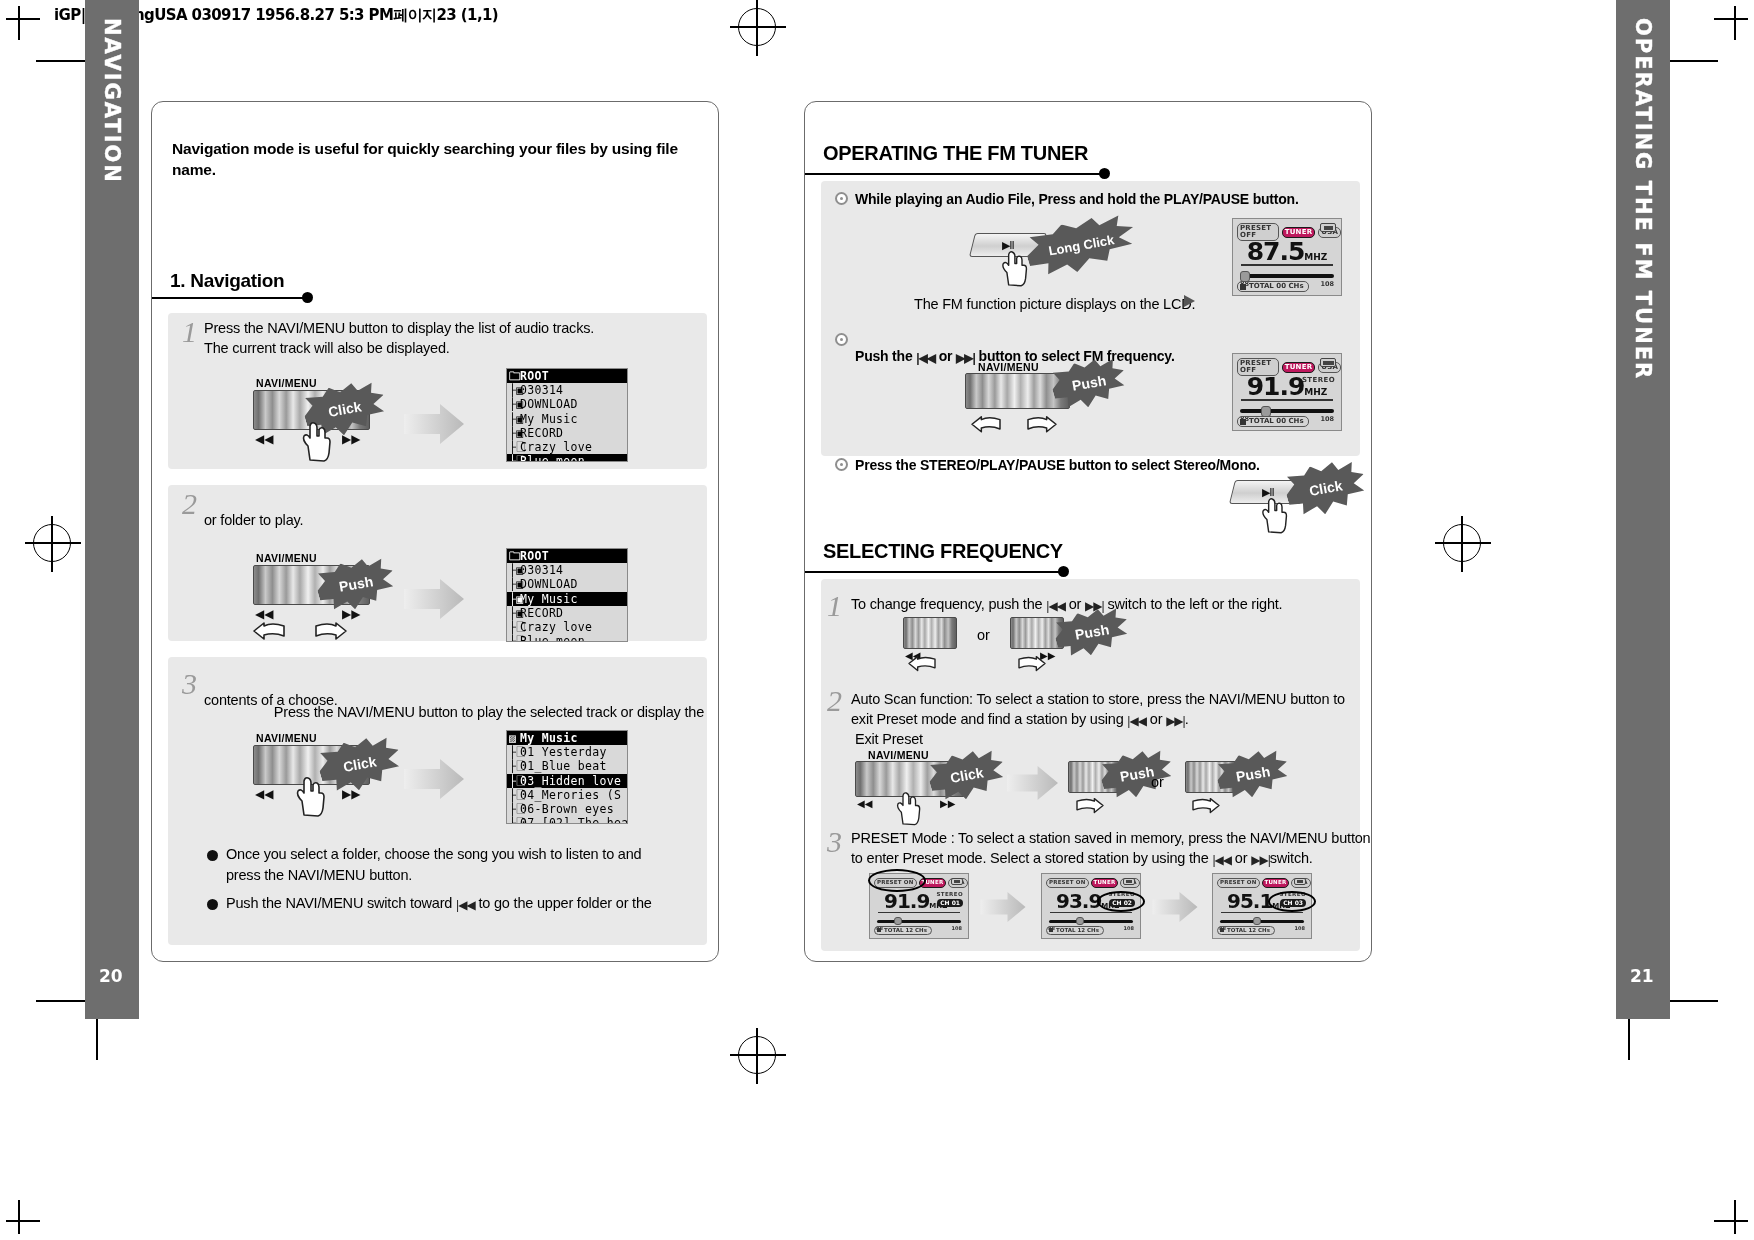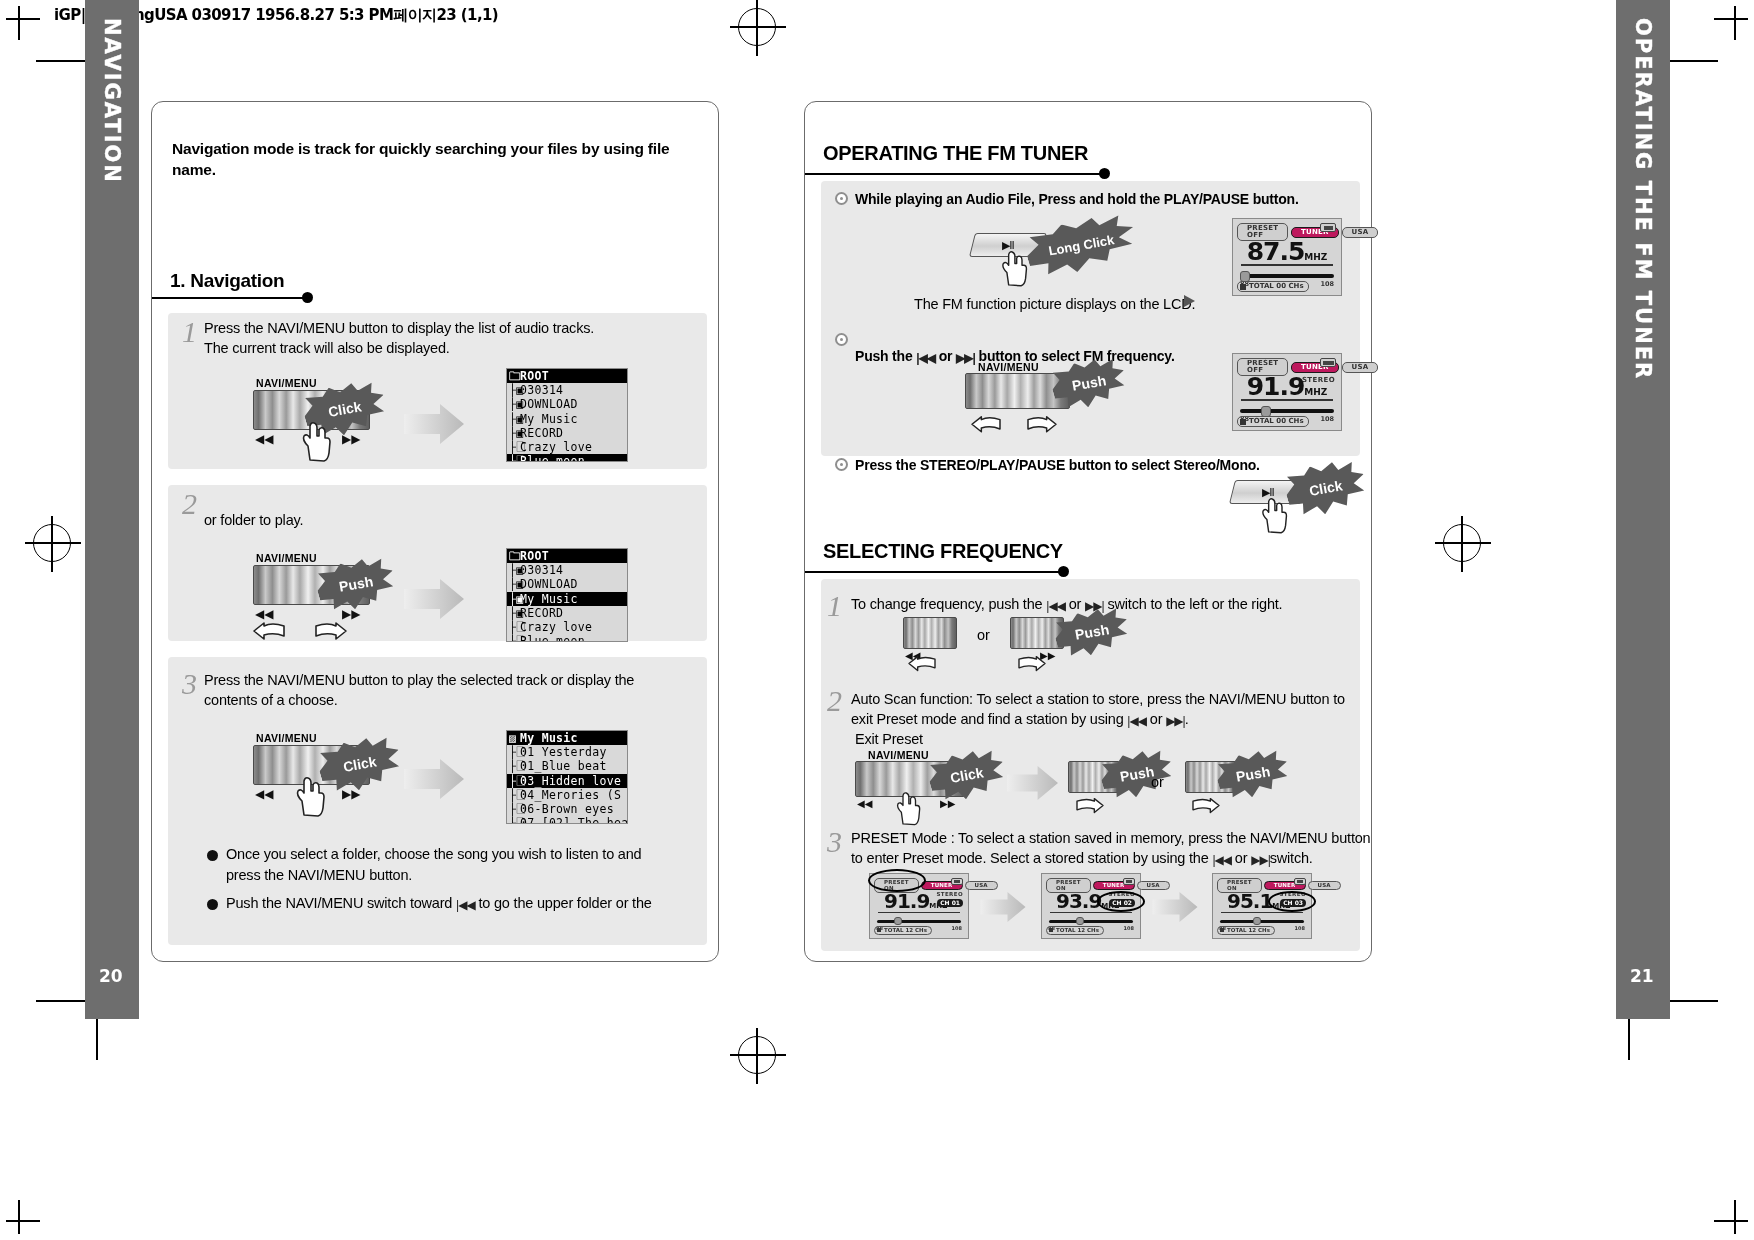--- a/index.html
+++ b/index.html
@@ -133,21 +133,21 @@
   .lcd-nav .sel { background:#000; color:#fff; }
   .lcd-nav .ic { display:inline-block; width:11px; }
 
   
   .lcd-fm {
     position:absolute; background:#d5d5d5; border:1px solid #8a8a8a;
     font-family:"DejaVu Sans", sans-serif;
   }
   .fm-top { position:absolute; left:4px; top:4px; display:flex; gap:3px; align-items:center; }
   .chip {
-    font-size:7px; font-weight:bold; padding:1px 9px; border:1px solid #555;
+    font-size:7px; font-weight:bold; padding:1px 2px; border:1px solid #555;
     border-radius:5px; color:#333; background:#cfcfcf; letter-spacing:0.2px;
     line-height:1;
   }
   .chip.inv { background:#be185d; color:#fff; border-color:#1a1a1a; }
   .batt {
     position:absolute; right:5px; top:4px; width:16px; height:9px;
     border:1.2px solid #444; border-radius:2px; background:#cfcfcf;
     display:flex; align-items:center; justify-content:center;
   }
   .batt i { display:block; width:9px; height:4px; background:#444; }
@@ -219,21 +219,21 @@
   <div class="pagenum" style="left:14px;top:966px;">20</div>
 </div>
 
 <div class="sidetab" id="right-tab">
   <div class="vtext">OPERATING THE FM TUNER</div>
   <div class="pagenum" style="left:14px;top:966px;">21</div>
 </div>
 
 <div class="panel" id="left-panel">
 
-  <div class="intro">Navigation mode is track for quickly searching your files by using file name.</div>
+  <div class="intro">Navigation mode is useful for quickly searching your files by using file name.</div>
 
   <div class="sect-title" style="position:absolute;left:18px;top:168px;">1. Navigation</div>
   <div class="rule" style="left:0px;top:195px;width:153px;"></div>
   <div class="dot" style="left:150px;top:190px;"></div>
 
   <div class="graybox" style="left:16px;top:211px;width:539px;height:156px;"></div>
   <div class="stepnum" style="left:30px;top:213px;">1</div>
   <div class="steptext" style="left:52px;top:216px;width:480px;">Press the NAVI/MENU button to display the list of audio tracks.</div>
   <div class="steptext" style="left:52px;top:236px;width:480px;">The current track will also be displayed.</div>
 
@@ -299,21 +299,21 @@
     <div class="row"><span class="ic">├▣</span><span>030314</span></div>
     <div class="row"><span class="ic">├▣</span><span>DOWNLOAD</span></div>
     <div class="row sel"><span class="ic">├▣</span><span>My Music</span></div>
     <div class="row"><span class="ic">├▣</span><span>RECORD</span></div>
     <div class="row"><span class="ic">├🗋</span><span>Crazy love</span></div>
     <div class="row"><span class="ic">├🗋</span><span>Blue moon</span></div>
   </div>
 
   <div class="graybox" style="left:16px;top:555px;width:539px;height:288px;"></div>
   <div class="stepnum" style="left:30px;top:565px;">3</div>
-  <div class="steptext" style="left:52px;top:568px;width:500px;">Press the NAVI/MENU button to play the selected track or display the</div>
+  <div class="steptext" style="left:52px;top:600px;width:500px;text-align:right;">Press the NAVI/MENU button to play the selected track or display the</div>
   <div class="steptext" style="left:52px;top:588px;width:480px;">contents of a choose.</div>
 
   <div class="jog-label" style="left:104px;top:630px;">NAVI/MENU</div>
   <div class="jog" style="left:101px;top:643px;width:117px;"></div>
   <div class="prev-ic" style="left:103px;top:686px;">◀◀</div>
   <div class="next-ic" style="left:190px;top:686px;">▶▶</div>
   <div class="burst" style="left:167px;top:637px;width:82px;height:50px;">
     <span>Click</span>
   </div>
   <svg class="hand" style="left:140px;top:673px;" width="36" height="42" viewBox="0 0 36 42">

